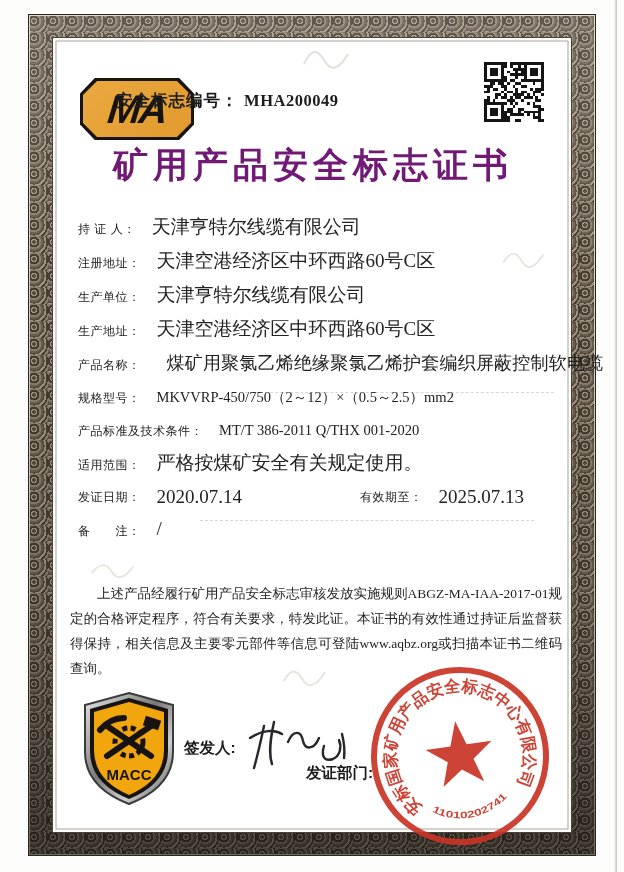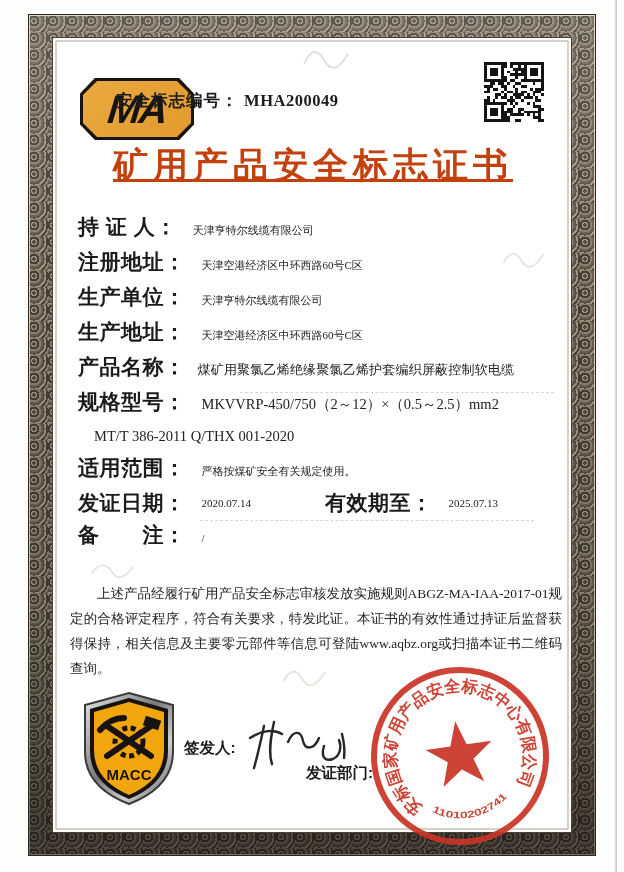--- a/index.html
+++ b/index.html
@@ -45,33 +45,33 @@
     letter-spacing:-2px;color:#171310;transform:skewX(-6deg);}
   .serial{position:absolute;left:60px;right:0;top:52px;text-align:left;
     font-size:16.5px;font-weight:700;letter-spacing:1px;color:#1c1c1c;}
   .serial .num{font-family:"Liberation Serif",serif;font-weight:700;letter-spacing:.5px;}
   .qr{position:absolute;right:26px;top:24px;width:60px;height:60px;
     display:grid;grid-template-columns:repeat(21,1fr);grid-template-rows:repeat(21,1fr);}
   .qc{background:transparent;}
   .qc.on{background:#141414;}
 
   .title{position:absolute;left:0;right:0;top:104px;text-align:center;
-    font-size:35px;font-weight:900;letter-spacing:5px;color:#c2410c;
-    font-family:"Liberation Serif","DejaVu Serif",serif;text-decoration:underline;}
+    font-size:35px;font-weight:900;letter-spacing:5px;color:#701a75;
+    font-family:"Liberation Serif","DejaVu Serif",serif;}
 
   
   .fields{position:absolute;left:22px;right:6px;top:178px;}
   .row{display:flex;align-items:baseline;line-height:22px;margin-bottom:10px;white-space:nowrap;}
-  .lbl{font-weight:700;font-size:21px;color:#1b1b1b;letter-spacing:.5px;flex:0 0 auto;}
-  .val{font-family:"Liberation Serif","DejaVu Serif",serif;font-size:11px;color:#222;
+  .lbl{font-weight:400;font-size:12px;color:#1b1b1b;letter-spacing:.5px;flex:0 0 auto;}
+  .val{font-family:"Liberation Serif","DejaVu Serif",serif;font-size:19px;color:#222;
     margin-left:16px;flex:0 1 auto;}
-  .row.name .val{font-size:13px;letter-spacing:.2px;margin-left:12px;}
+  .row.name .val{font-size:18px;letter-spacing:.2px;margin-left:26px;}
   .row.spec .val,.row.std .val{font-family:"Liberation Serif",serif;font-size:14.5px;}
   .row.dates .pair{display:flex;align-items:flex-start;}
-  .row.dates .pair+.pair{margin-left:74px;}
+  .row.dates .pair+.pair{margin-left:118px;}
 
   
   .statement{position:absolute;left:14px;right:8px;top:544px;
     font-family:"Liberation Serif","DejaVu Serif",serif;
     font-size:13.5px;line-height:1.85;color:#1f1f1f;text-indent:2em;text-align:justify;}
 
   
   .shield{position:absolute;left:22px;top:652px;width:102px;height:118px;}
   .signer{position:absolute;left:128px;top:700px;font-size:15.5px;font-weight:800;color:#1b1b1b;}
   .signature{position:absolute;left:188px;top:678px;width:110px;height:60px;}
@@ -572,20 +572,21 @@
       </div>
       <div class="row name">
         <span class="lbl">产品名称：</span>
         <span class="val">煤矿用聚氯乙烯绝缘聚氯乙烯护套编织屏蔽控制软电缆</span>
       </div>
       <div class="row spec">
         <span class="lbl">规格型号：</span>
         <span class="val">MKVVRP-450/750（2～12）×（0.5～2.5）mm2</span>
       </div>
       <div class="row std">
+        <span class="lbl">产品标准及技术条件：</span>
         <span class="val">MT/T 386-2011 Q/THX 001-2020</span>
       </div>
       <div class="row">
         <span class="lbl">适用范围：</span>
         <span class="val">严格按煤矿安全有关规定使用。</span>
       </div>
       <div class="row dates">
         <span class="pair">
           <span class="lbl">发证日期：</span>
           <span class="val">2020.07.14</span>

